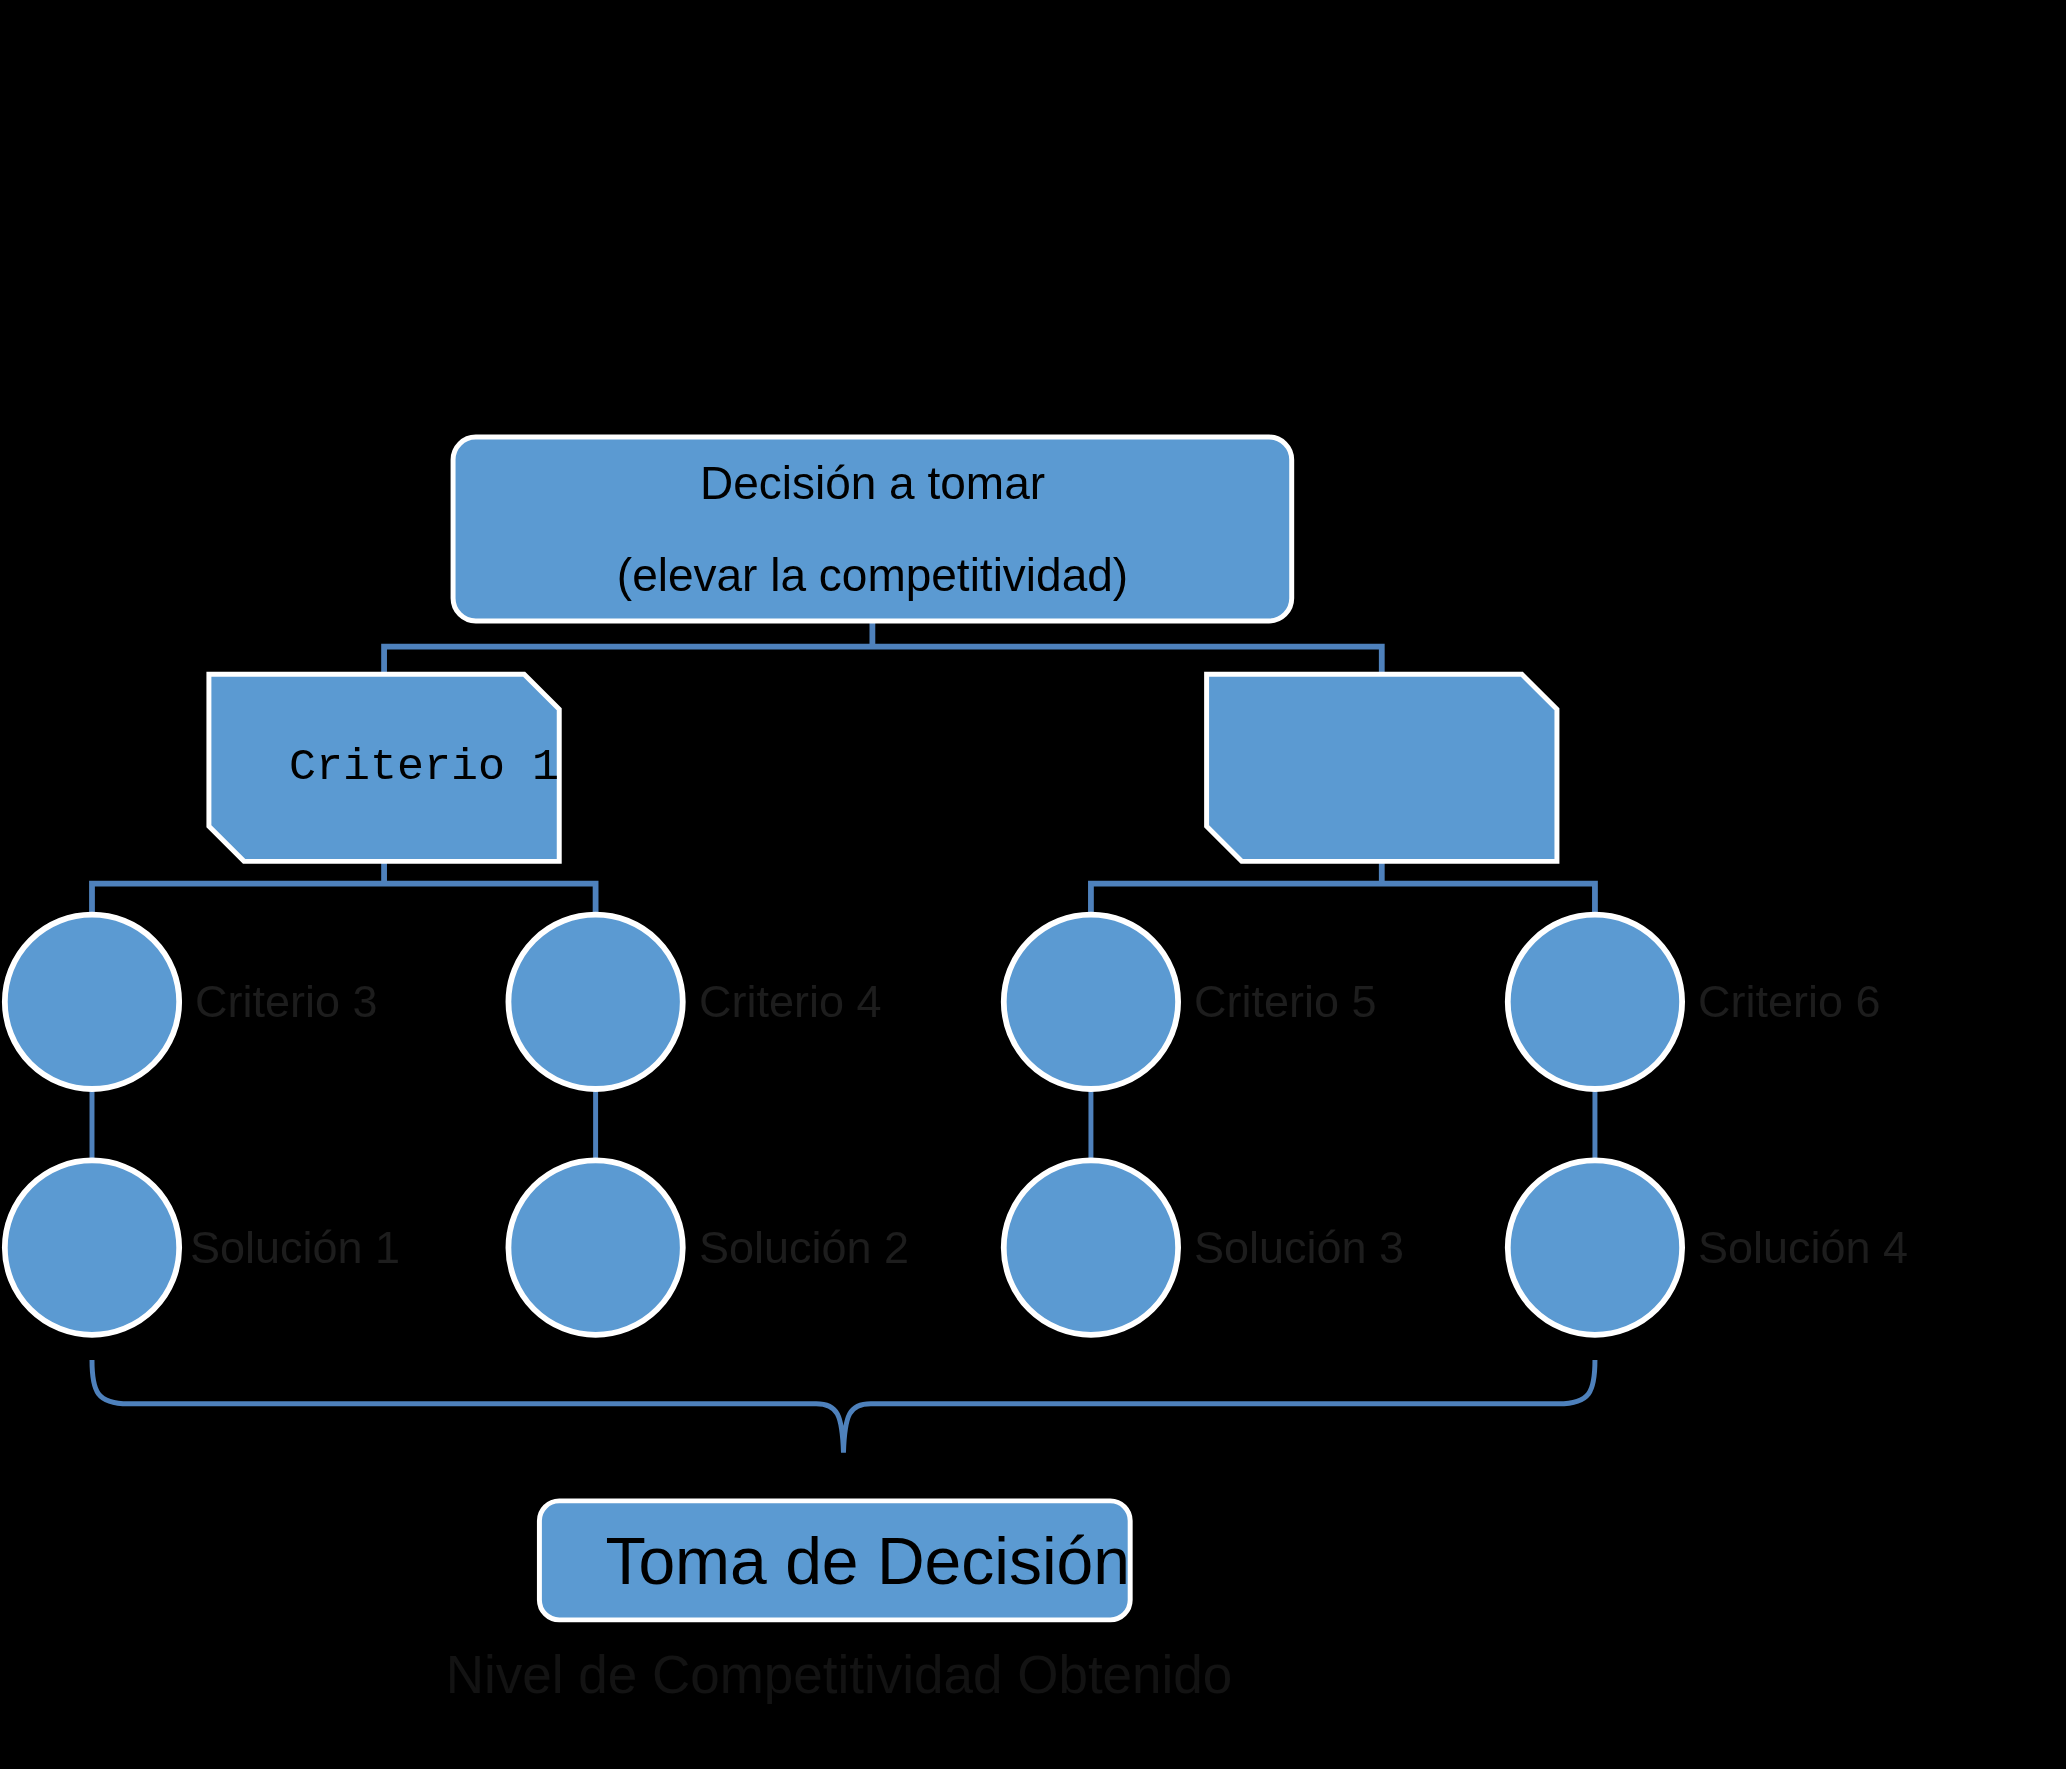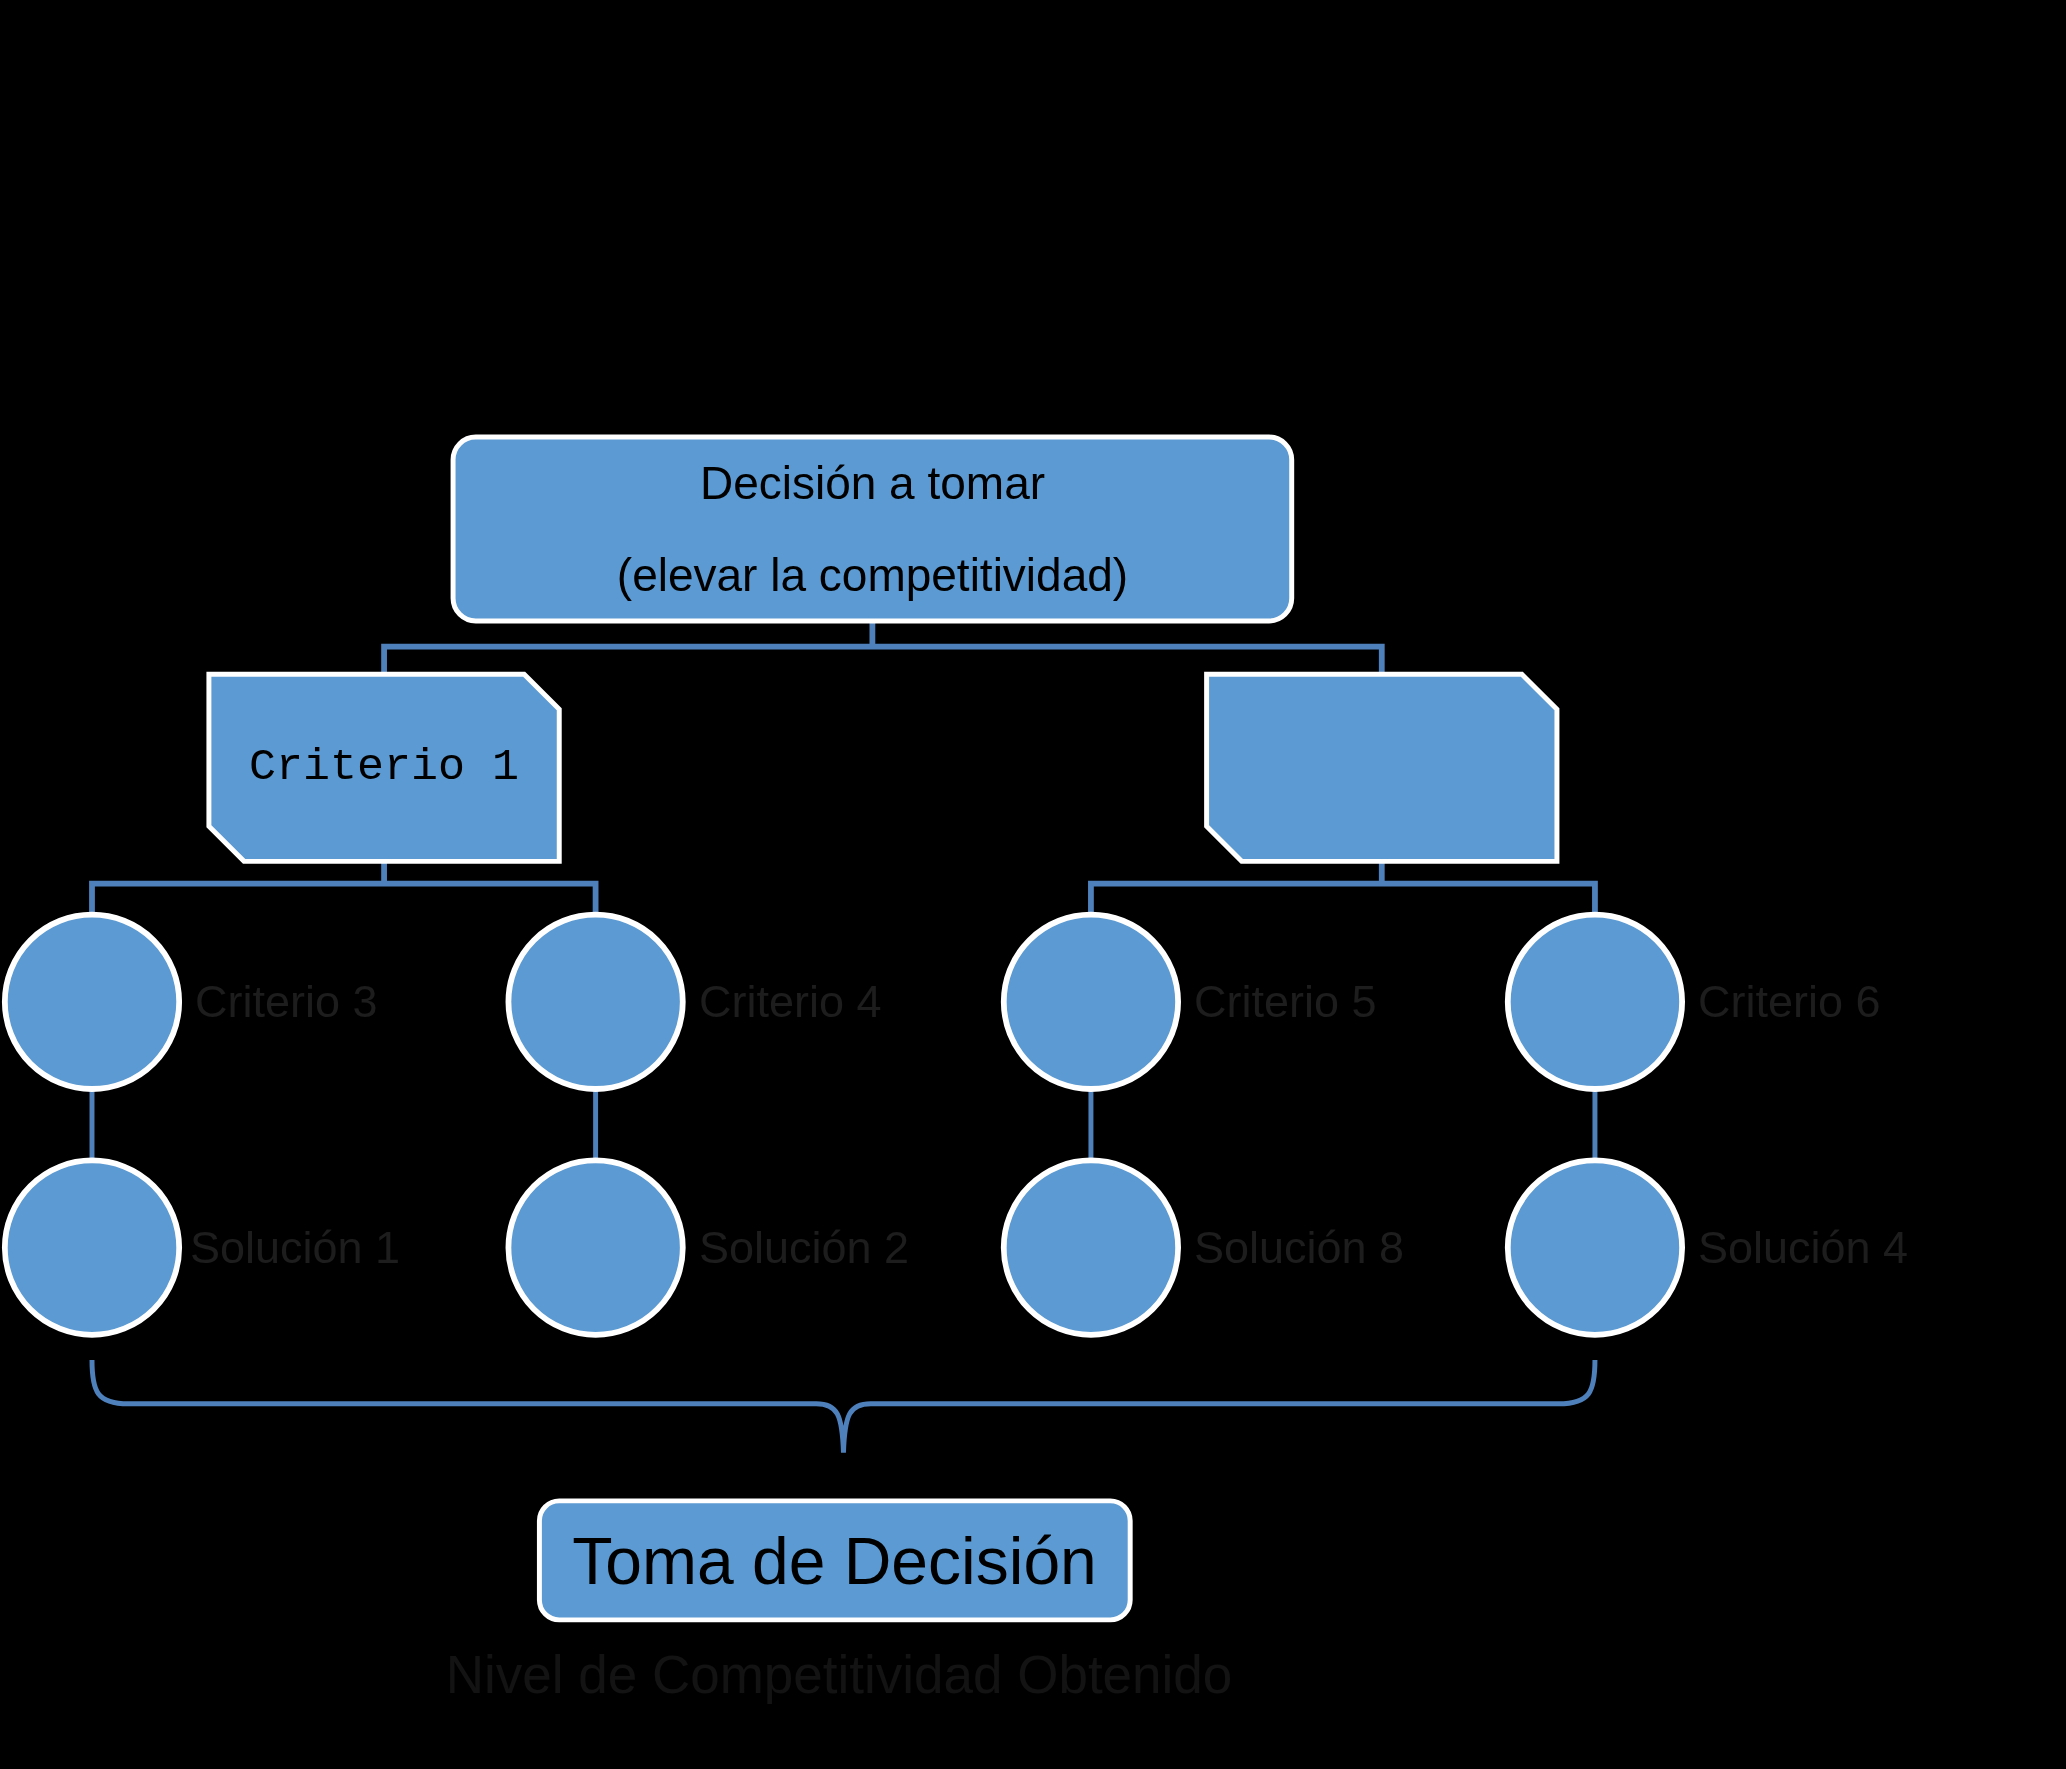--- a/index.html
+++ b/index.html
@@ -24,21 +24,21 @@
   .conn{stroke:var(--connector);stroke-width:14;fill:none;}
   .colconn{stroke:var(--connector);stroke-width:12;fill:none;}
   .brace{stroke:var(--connector);stroke-width:12;fill:none;}
   .shape{fill:var(--shape-fill);stroke:var(--shape-stroke);}
   rect.shape, path.shape{stroke-width:12;}
   circle.shape{stroke-width:14;}
   .overlay{
     position:absolute;
     display:flex;
     align-items:center;
-    justify-content:center;
+    justify-content:flex-end;
     color:var(--node-text);
     text-align:center;
   }
   .goal-text{flex-direction:column;font-size:46px;line-height:2;}
   .crit-text{font-size:45px;}
   .decision-text{font-size:66px;}
   .node-label{
     position:absolute;
     height:74px;
     line-height:74px;
@@ -97,21 +97,21 @@
 
   <div class="overlay crit-text" style="left:209px;top:674px;width:350px;height:187px;font-family:Liberation Mono, monospace;">Criterio 1</div>
 
   <div class="node-label" style="left:195px;top:965px;">Criterio 3</div>
   <div class="node-label" style="left:699px;top:965px;">Criterio 4</div>
   <div class="node-label" style="left:1194px;top:965px;">Criterio 5</div>
   <div class="node-label" style="left:1698px;top:965px;">Criterio 6</div>
 
   <div class="node-label" style="left:190px;top:1211px;text-align:center;">Solución 1</div>
   <div class="node-label" style="left:699px;top:1211px;">Solución 2</div>
-  <div class="node-label" style="left:1194px;top:1211px;">Solución 8</div>
+  <div class="node-label" style="left:1194px;top:1211px;">Solución 3</div>
   <div class="node-label" style="left:1698px;top:1211px;">Solución 4</div>
 
   <div class="overlay decision-text" style="left:539px;top:1501px;width:591px;height:119px;">Toma de Decisión</div>
 
   <div class="caption">Nivel de Competitividad Obtenido</div>
 
 </div>
 
 
 </body></html>

